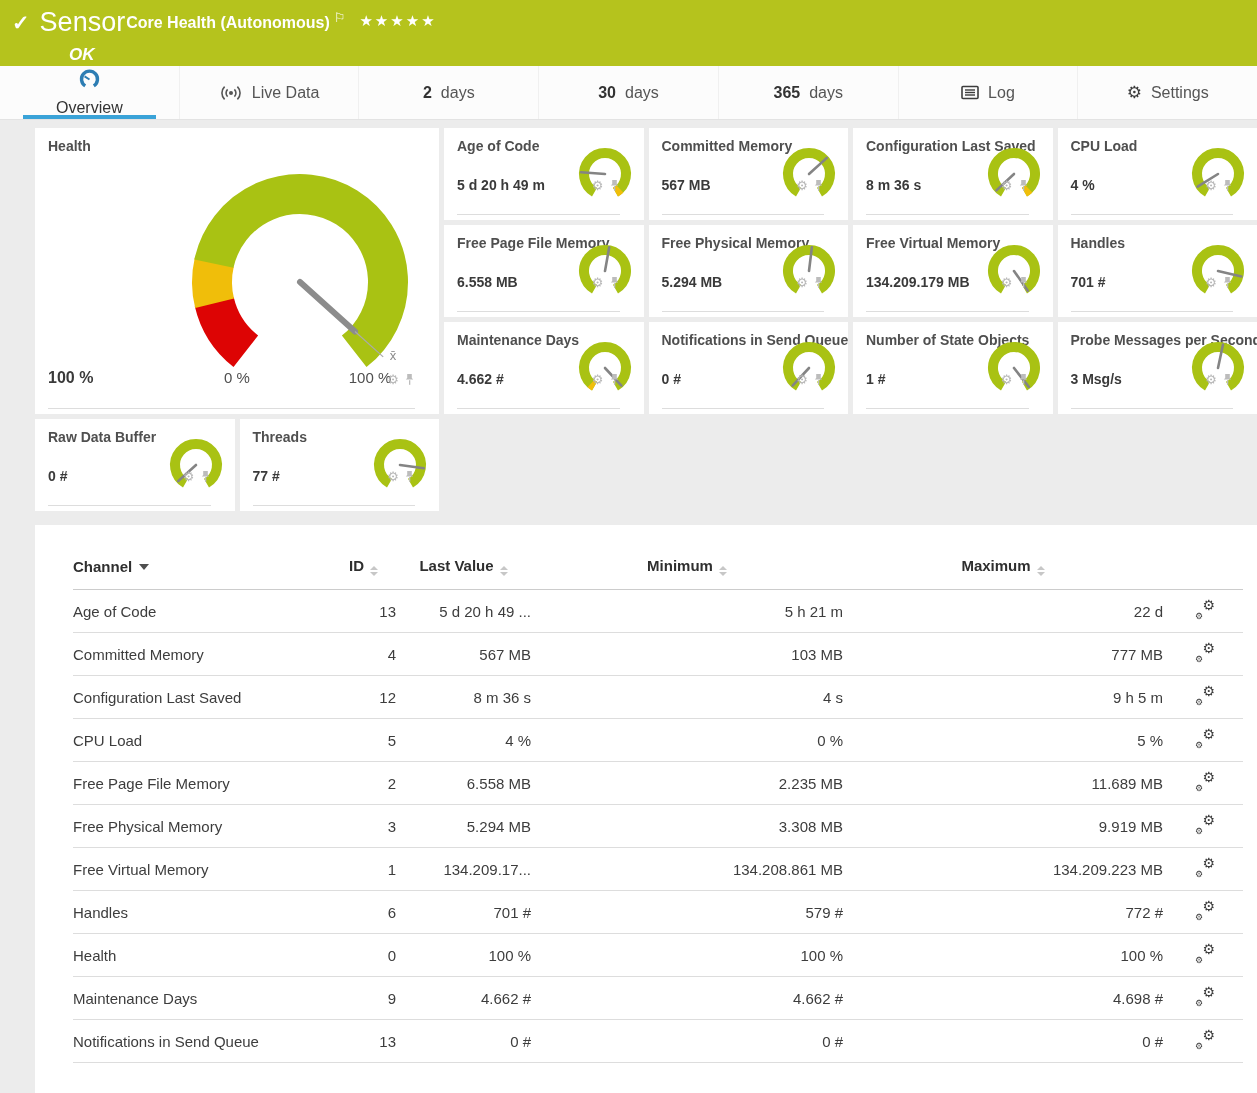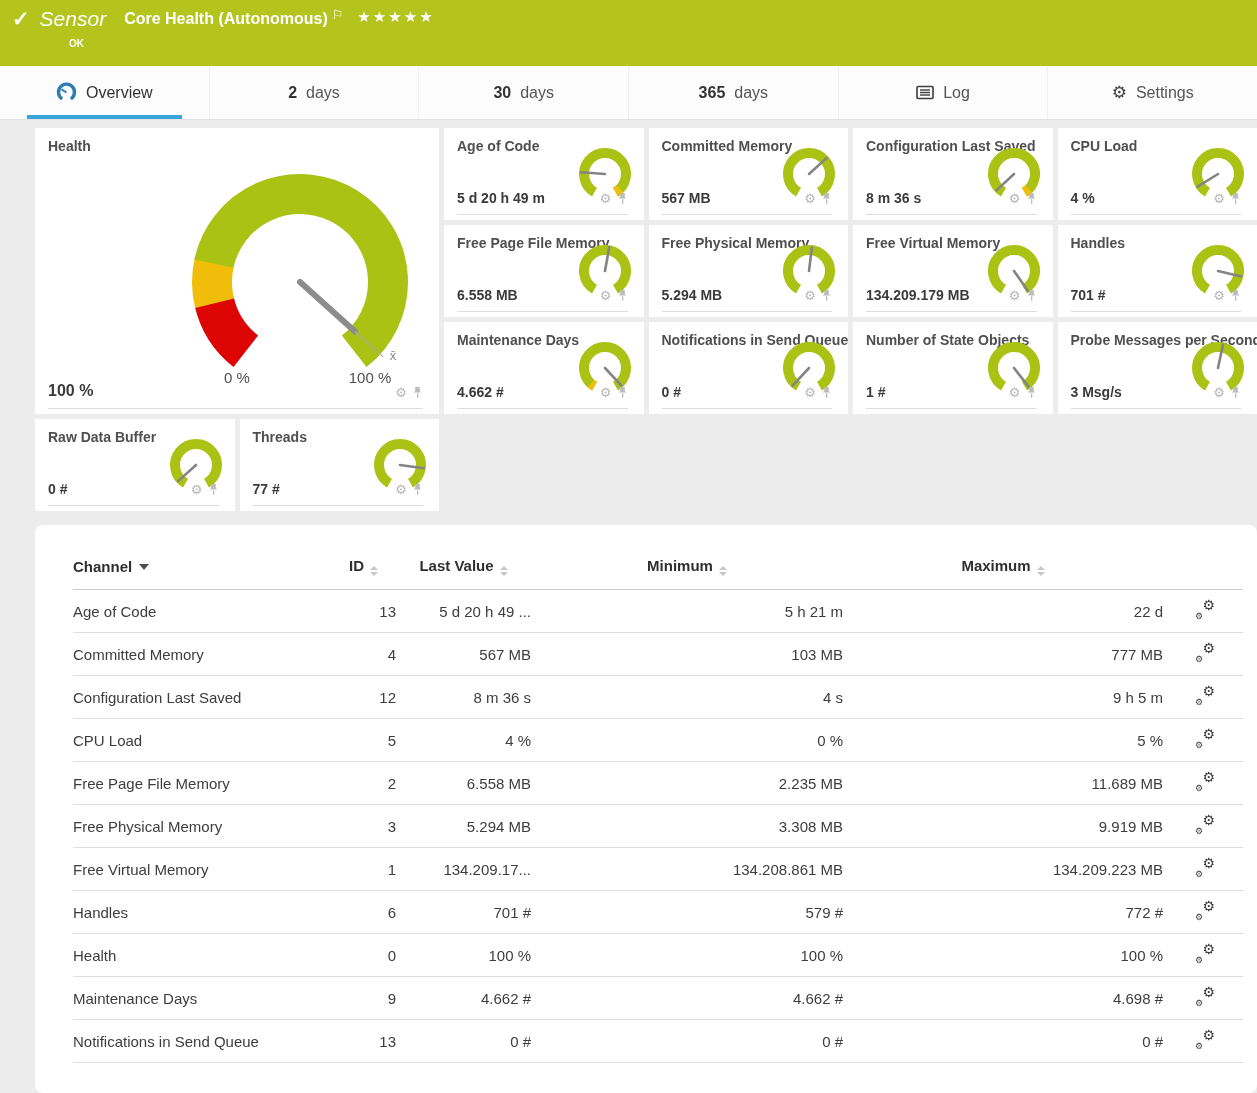--- a/index.html
+++ b/index.html
@@ -6,55 +6,55 @@
   html, body { margin: 0; padding: 0; }
   body {
     width: 1257px; height: 1093px; overflow: hidden;
     font-family: "Liberation Sans", sans-serif;
     background: #ececec;
   }
   
   .topbar { background: #b5c31d; height: 66px; padding: 7px 0 0 12px; color: #fff; }
   .topbar-row1 { display: flex; align-items: center; }
   .check-icon { font-size: 21px; font-weight: bold; margin-right: 10px; }
-  .sensor-kind { font-style: italic; font-size: 21px; margin-right: 18px; }
+  .sensor-kind { font-size: 27px; margin-right: 1px; }
   .sensor-title { font-weight: bold; font-size: 16px; }
   .flag-icon { font-size: 13px; margin: -10px 0 0 4px; }
   .stars { font-size: 15px; letter-spacing: 2px; margin: -4px 0 0 14px; }
-  .status-ok { margin: 7px 0 0 57px; font-size: 10px; font-weight: bold; }
+  .status-ok { margin: 7px 0 0 57px; font-size: 17px; font-weight: bold; font-style: italic; }
   
   .tabs { display: flex; height: 54px; background: #fcfcfc; border-bottom: 1px solid #e3e3e3; }
   .tab { flex: 1; display: flex; align-items: center; justify-content: center; gap: 9px;
          font-size: 16px; color: #555; position: relative; cursor: pointer; }
   .tab + .tab { border-left: 1px solid #f0f0f0; }
-  .tab.active { color: #333; }
+  .tab.active { color: #333; flex-direction: column; }
   .tab.active::after { content: ""; position: absolute; left: 13%; right: 13%; bottom: 0;
          height: 4px; background: var(--tab-blue, #3aa3d8); }
   .tab .num { font-weight: bold; color: #333; }
   .tab svg, .tab .gear-glyph { flex: none; }
   .gear-glyph { font-size: 17px; color: #3d3d3d; font-style: normal; }
   
   .content { padding: 8px 0 0 35px; }
   .gauge-grid { display: grid; grid-template-columns: repeat(6, 1fr); grid-auto-rows: 92px;
                 gap: 5px; width: 1222px; }
   .panel { background: #fff; position: relative; }
   .health-panel { grid-column: 1 / 3; grid-row: 1 / 4; }
   .gp-title { position: absolute; top: 10px; left: 13px; font-size: 14px; font-weight: bold; color: #4f4f4f; white-space: nowrap; }
   .gp-svg { position: absolute; right: 8px; top: 13px; }
   .big-svg { position: absolute; right: 4px; top: 14px; }
-  .gp-bottom { position: absolute; left: 13px; right: 16px; bottom: 5px;
-               border-bottom: 1px solid #ddd; padding-bottom: 8px;
+  .gp-bottom { position: absolute; left: 13px; right: 24px; bottom: 5px;
+               border-bottom: 1px solid #ddd; padding-bottom: 21px;
                display: flex; justify-content: space-between; align-items: flex-end; }
   .gp-value { font-size: 14px; font-weight: bold; color: #3a3a3a; white-space: nowrap; }
   .big-value { font-size: 16px; }
   .gp-icons { display: flex; gap: 5px; align-items: center; }
   .gp-gear { font-size: 13px; color: #b8b8b8; cursor: pointer; }
   
   .table-panel { margin-top: 14px; background: #fff; width: 1222px; height: 568px;
-                 padding: 24px 14px 0 38px; overflow: hidden; border-radius: 8px; }
+                 padding: 24px 14px 0 38px; overflow: hidden; }
   table { width: 100%; border-collapse: collapse; font-size: 15px; color: #3d3d3d; }
   th { font-weight: bold; color: #2f2f2f; padding: 8px 0 13px; border-bottom: 1px solid #ccc;
        text-align: center; white-space: nowrap; cursor: pointer; }
   th.col-channel { text-align: left; }
   td { padding: 10px 0; border-bottom: 1px solid #ddd; height: 41px; white-space: nowrap; }
   td.col-id, td.col-last, td.col-min, td.col-max { text-align: right; }
   td.col-gear { text-align: right; padding-right: 28px; }
   .sort { display: inline-flex; flex-direction: column; margin-left: 6px; vertical-align: 1px; }
   .tri-up { width: 0; height: 0; border-left: 4px solid transparent; border-right: 4px solid transparent;
             border-bottom: 4px solid #c7c7c7; margin-bottom: 2px; }
@@ -80,20 +80,27 @@
   <div class="status-ok">OK</div>
 </div>
 
 <div class="tabs">
   <div class="tab active">
     <svg width="21" height="21" viewBox="0 0 21 21">
       <path d="M 6.2 16.9 A 8 8 0 1 1 14.8 16.9" fill="none" stroke="#2d7db3" stroke-width="3.4"></path>
       <line x1="10.5" y1="10.5" x2="5.6" y2="7.4" stroke="#2d7db3" stroke-width="2"></line>
     </svg>
     <span>Overview</span>
+  </div>
+  <div class="tab">
+    <svg width="24" height="18" viewBox="0 0 24 18">
+      <circle cx="12" cy="9" r="2" fill="#555"></circle>
+      <path d="M8.6 5.4 a5 5 0 0 0 0 7.2 M5.6 2.6 a9 9 0 0 0 0 12.8 M15.4 5.4 a5 5 0 0 1 0 7.2 M18.4 2.6 a9 9 0 0 1 0 12.8" fill="none" stroke="#555" stroke-width="1.6"></path>
+    </svg>
+    <span>Live Data</span>
   </div>
   <div class="tab">
     <span class="num">2</span>
     <span>days</span>
   </div>
   <div class="tab">
     <span class="num">30</span>
     <span>days</span>
   </div>
   <div class="tab">

